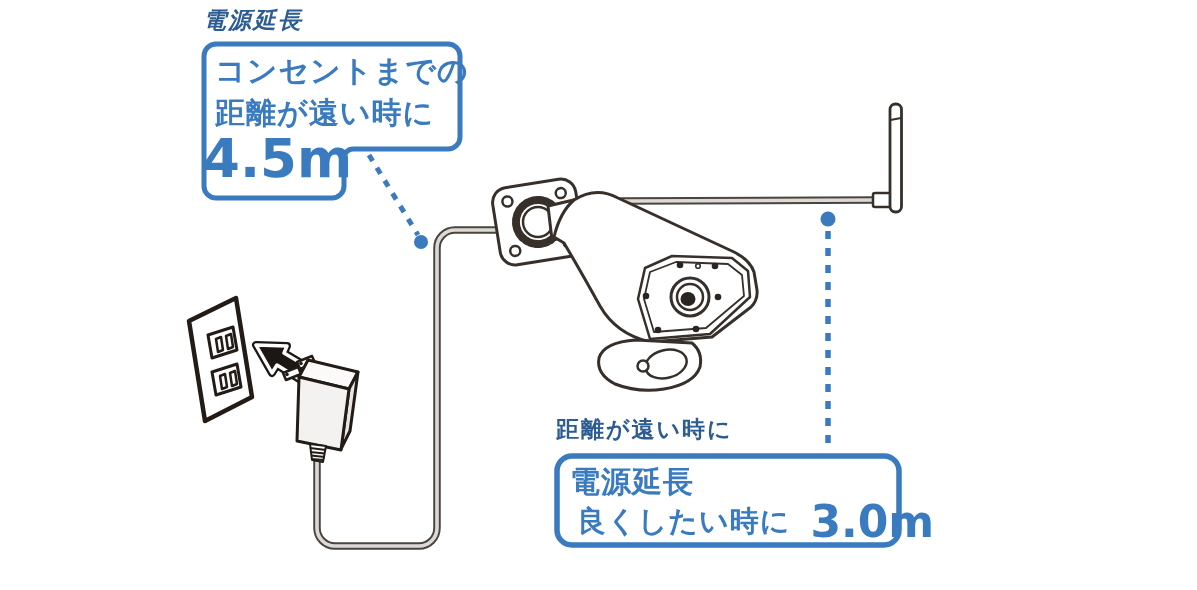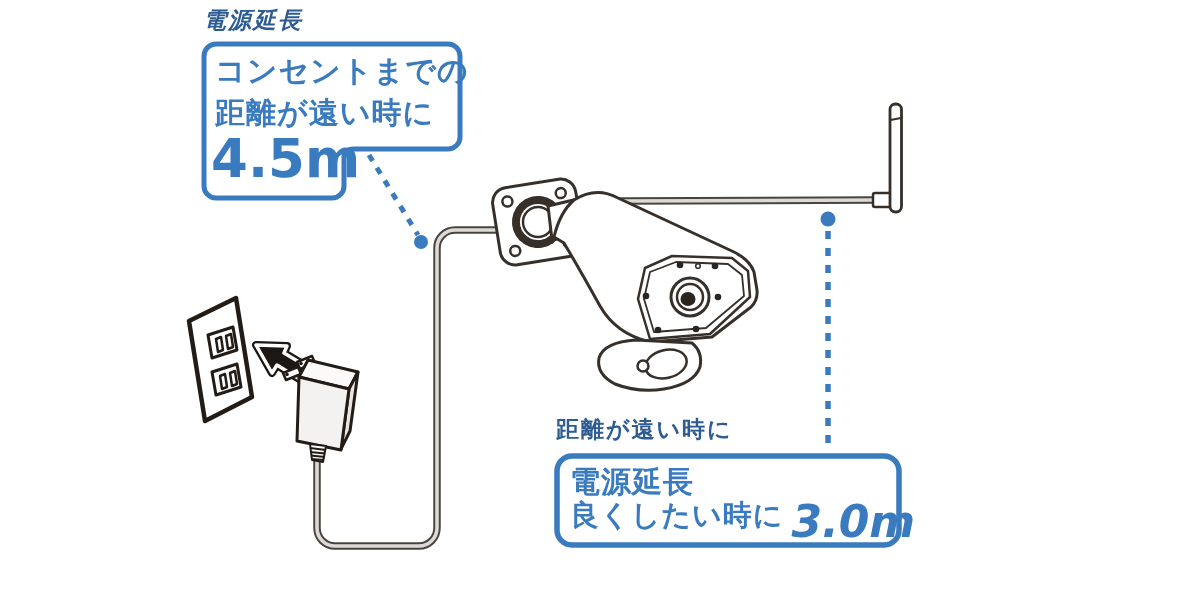--- a/index.html
+++ b/index.html
@@ -5,22 +5,22 @@
   html,body{margin:0;padding:0;background:#fff;}
   .stage{
     position:relative;width:1197px;height:590px;background:#fff;overflow:hidden;
     font-family:"DejaVu Sans","Liberation Sans",sans-serif;
   }
   .stage svg{position:absolute;left:0;top:0;}
   .txt{position:absolute;white-space:nowrap;font-weight:bold;}
   .lbl{color:#2d5c92;font-size:23px;letter-spacing:2px;}
   .cline{color:#3a7bc0;font-size:30px;letter-spacing:1px;}
   .cvalue{color:#3a7bc0;font-size:53px;letter-spacing:0;}
-  .baseline-row{display:flex;align-items:flex-start;gap:8px;}
-  .cvalue2{font-size:44px;font-style:italic;}
+  .baseline-row{display:flex;align-items:center;gap:20px;margin-left:7px;}
+  .cvalue2{font-size:44px;}
 </style>
 </head>
 <body>
 
 <div class="stage">
 
   <svg width="1197" height="590" viewBox="0 0 1197 590">
 
     <g fill="none" stroke-linecap="butt">
       <path d="M 317,456 L 317,528 A 18 18 0 0 0 335,546 L 419,546 A 18 18 0 0 0 437,528 L 437,248 A 18 18 0 0 1 455,230 L 500,230" stroke="#4a443f" stroke-width="7.5"></path>
@@ -118,21 +118,21 @@
 
     <circle cx="828" cy="219" r="7.5" fill="#3a7bc0"></circle>
     <line x1="828" y1="231" x2="828" y2="452" stroke="#3a7bc0" stroke-width="5.5" stroke-dasharray="8 9"></line>
     <rect x="557" y="456" width="342" height="89" rx="15" fill="#ffffff" stroke="#3a7bc0" stroke-width="5.5"></rect>
   </svg>
 
   <div class="txt lbl" style="left:203px;top:5px;font-style:italic;">電源延長</div>
 
   <div class="txt cline" style="left:215px;top:51px;">コンセントまでの</div>
   <div class="txt cline" style="left:215px;top:93px;">距離が遠い時に</div>
-  <div class="txt cvalue" style="left:211px;top:128px;">4.5m</div>
+  <div class="txt cvalue" style="left:203px;top:128px;">4.5m</div>
 
   <div class="txt lbl" style="left:556px;top:414px;">距離が遠い時に</div>
 
   <div class="txt cline" style="left:570px;top:462px;">電源延長</div>
   <div class="txt baseline-row" style="left:570px;top:496px;position:absolute;">
     <span class="cline" style="font-size:29px;">良くしたい時に</span>
     <span class="cvalue cvalue2">3.0m</span>
   </div>
 
 </div>

